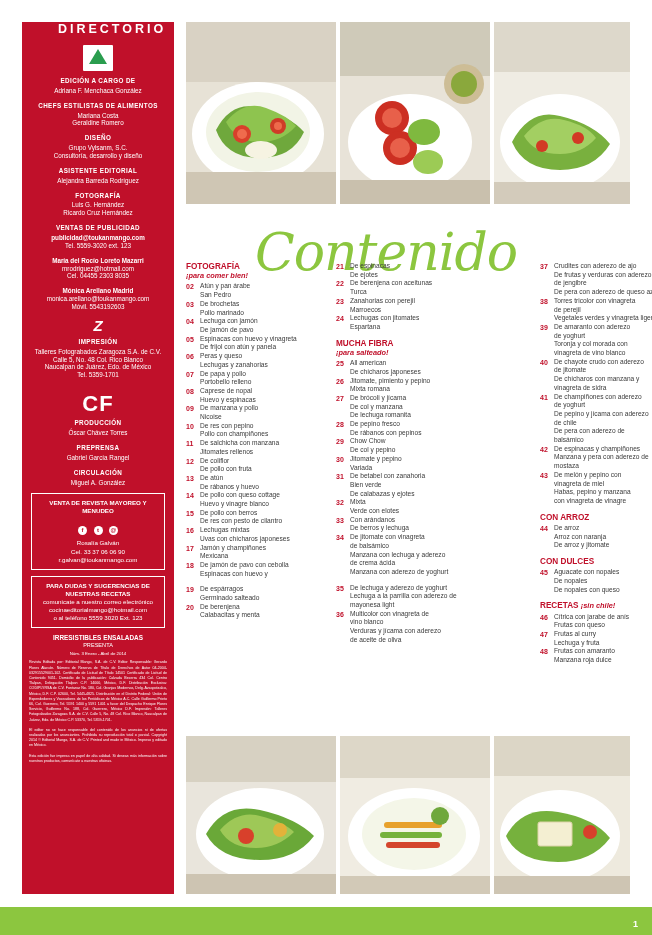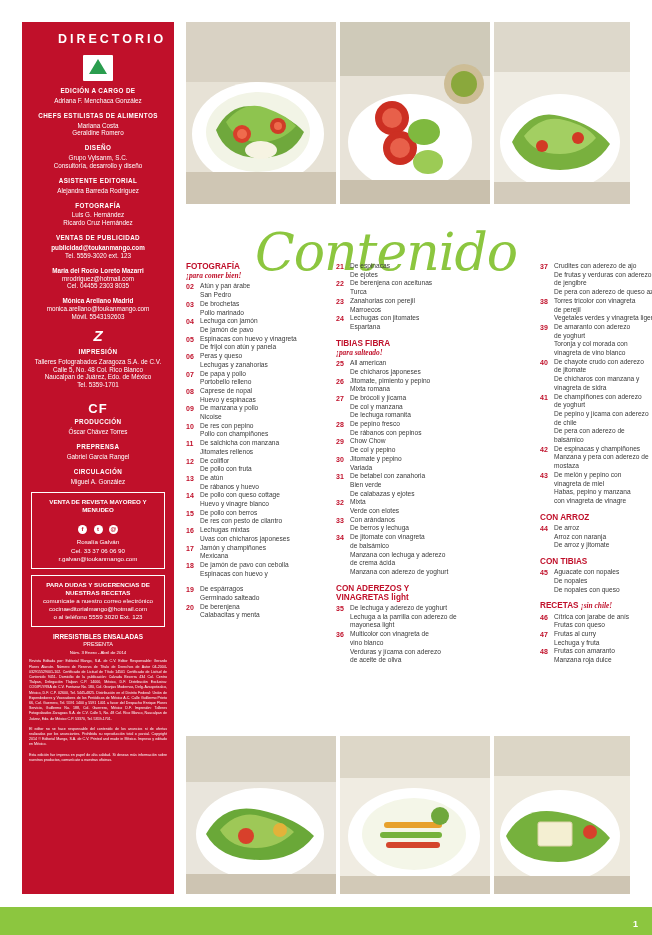--- a/index.html
+++ b/index.html
@@ -13,21 +13,21 @@
   .page{position:absolute;inset:0;}
 
   
   .left-col{
     position:absolute;left:22px;top:22px;width:152px;height:872px;
     background:#c0102a;
     color:#ffffff;
     text-align:center;
   }
   .dir-title{
-    margin-top:10px;
+    margin-top:0;
     font-size:12.5px;letter-spacing:3px;font-weight:bold;padding-left:28px;
   }
   .logo-box{
     margin:9px auto 6px auto;width:30px;height:26px;background:#ffffff;
     position:relative;border-radius:1px;
   }
   .logo-box:after{
     content:"";position:absolute;left:6px;top:4px;width:0;height:0;
     border-left:9px solid transparent;border-right:9px solid transparent;
     border-bottom:15px solid #2a9d4e;
@@ -36,21 +36,21 @@
   .blk .hd{font-size:6.3px;font-weight:bold;letter-spacing:.4px;margin-bottom:2px;}
   .blk .ln{font-size:6.3px;}
   .blk .ln.b{font-weight:bold;}
 
   .mailline{font-size:6px;}
   .z-logo{
     margin:6px auto 4px auto;width:22px;height:16px;
     color:#ffffff;font-size:15px;font-weight:bold;font-style:italic;line-height:16px;
   }
   .cf-logo{
-    margin:12px auto 2px auto;font-size:13px;font-weight:bold;letter-spacing:1px;
+    margin:12px auto 2px auto;font-size:22px;font-weight:bold;letter-spacing:1px;
   }
   .box{
     margin:6px 9px;border:1px solid #ffffff;padding:5px 4px;
   }
   .box .hd{font-size:6.2px;font-weight:bold;line-height:1.3;}
   .box .ln{font-size:6.2px;line-height:1.3;}
   .social{margin:3px 0;}
   .social span{
     display:inline-block;width:9px;height:9px;border-radius:50%;
     background:#ffffff;color:#c0102a;font-size:6px;line-height:9px;margin:0 1px;font-weight:bold;
@@ -84,21 +84,21 @@
   }
 
   
   .toc{position:absolute;left:186px;top:262px;width:446px;height:470px;}
   .col{position:absolute;top:0;width:135px;font-size:6.6px;color:#333;}
   .c1{left:0;}
   .c2{left:150px;}
   .c3{left:310px;margin-left:44px;}
 
   .sec-head{color:#c0102a;font-weight:bold;font-size:8.2px;line-height:1.12;margin-bottom:2px;}
-  .sec-head .sub{font-size:7.4px;font-style:italic;font-weight:bold;font-family:Liberation Serif, serif;}
+  .sec-head .sub{font-size:7.4px;font-style:italic;font-weight:bold;}
   .sec-gap{height:7px;}
 
   .item{display:flex;line-height:1.32;margin-bottom:0px;}
   .item .num{color:#c0102a;font-weight:bold;width:14px;flex:0 0 14px;font-size:7px;text-align:left;}
   .item .txt{flex:1;font-size:6.6px;color:#3a3a3a;}
   .item .txt div{line-height:1.32;}
 
   
   .footer{
     position:absolute;left:0;bottom:0;width:652px;height:28px;background:#8cc63f;
@@ -433,21 +433,21 @@
       <div class="item">
           <div class="num">24</div>
           <div class="txt">
             <div>Lechugas con jitomates</div>
             <div>Espartana</div>
           </div>
         </div>
 
       <div class="sec-gap"></div>
       <div class="sec-head">
-        <span>TIBIAS FIBRA</span><br>
+        <span>MUCHA FIBRA</span><br>
         <span class="sub">¡para salteado!</span>
       </div>
       <div class="item">
           <div class="num">25</div>
           <div class="txt">
             <div>All american</div>
             <div>De chícharos japoneses</div>
           </div>
         </div>
       <div class="item">
@@ -513,24 +513,20 @@
           <div class="txt">
             <div>De jitomate con vinagreta</div>
             <div>de balsámico</div>
             <div>Manzana con lechuga y aderezo</div>
             <div>de crema ácida</div>
             <div>Manzana con aderezo de yoghurt</div>
           </div>
         </div>
 
       <div class="sec-gap"></div>
-      <div class="sec-head">
-        <span>CON ADEREZOS Y</span><br>
-        <span>VINAGRETAS light</span>
-      </div>
       <div class="item">
           <div class="num">35</div>
           <div class="txt">
             <div>De lechuga y aderezo de yoghurt</div>
             <div>Lechuga a la parrilla con aderezo de</div>
             <div>mayonesa light</div>
           </div>
         </div>
       <div class="item">
           <div class="num">36</div>
@@ -616,21 +612,21 @@
           <div class="num">44</div>
           <div class="txt">
             <div>De arroz</div>
             <div>Arroz con naranja</div>
             <div>De arroz y jitomate</div>
           </div>
         </div>
 
       <div class="sec-gap"></div>
       <div class="sec-head">
-        <span>CON TIBIAS</span>
+        <span>CON DULCES</span>
       </div>
       <div class="item">
           <div class="num">45</div>
           <div class="txt">
             <div>Aguacate con nopales</div>
             <div>De nopales</div>
             <div>De nopales con queso</div>
           </div>
         </div>
 

